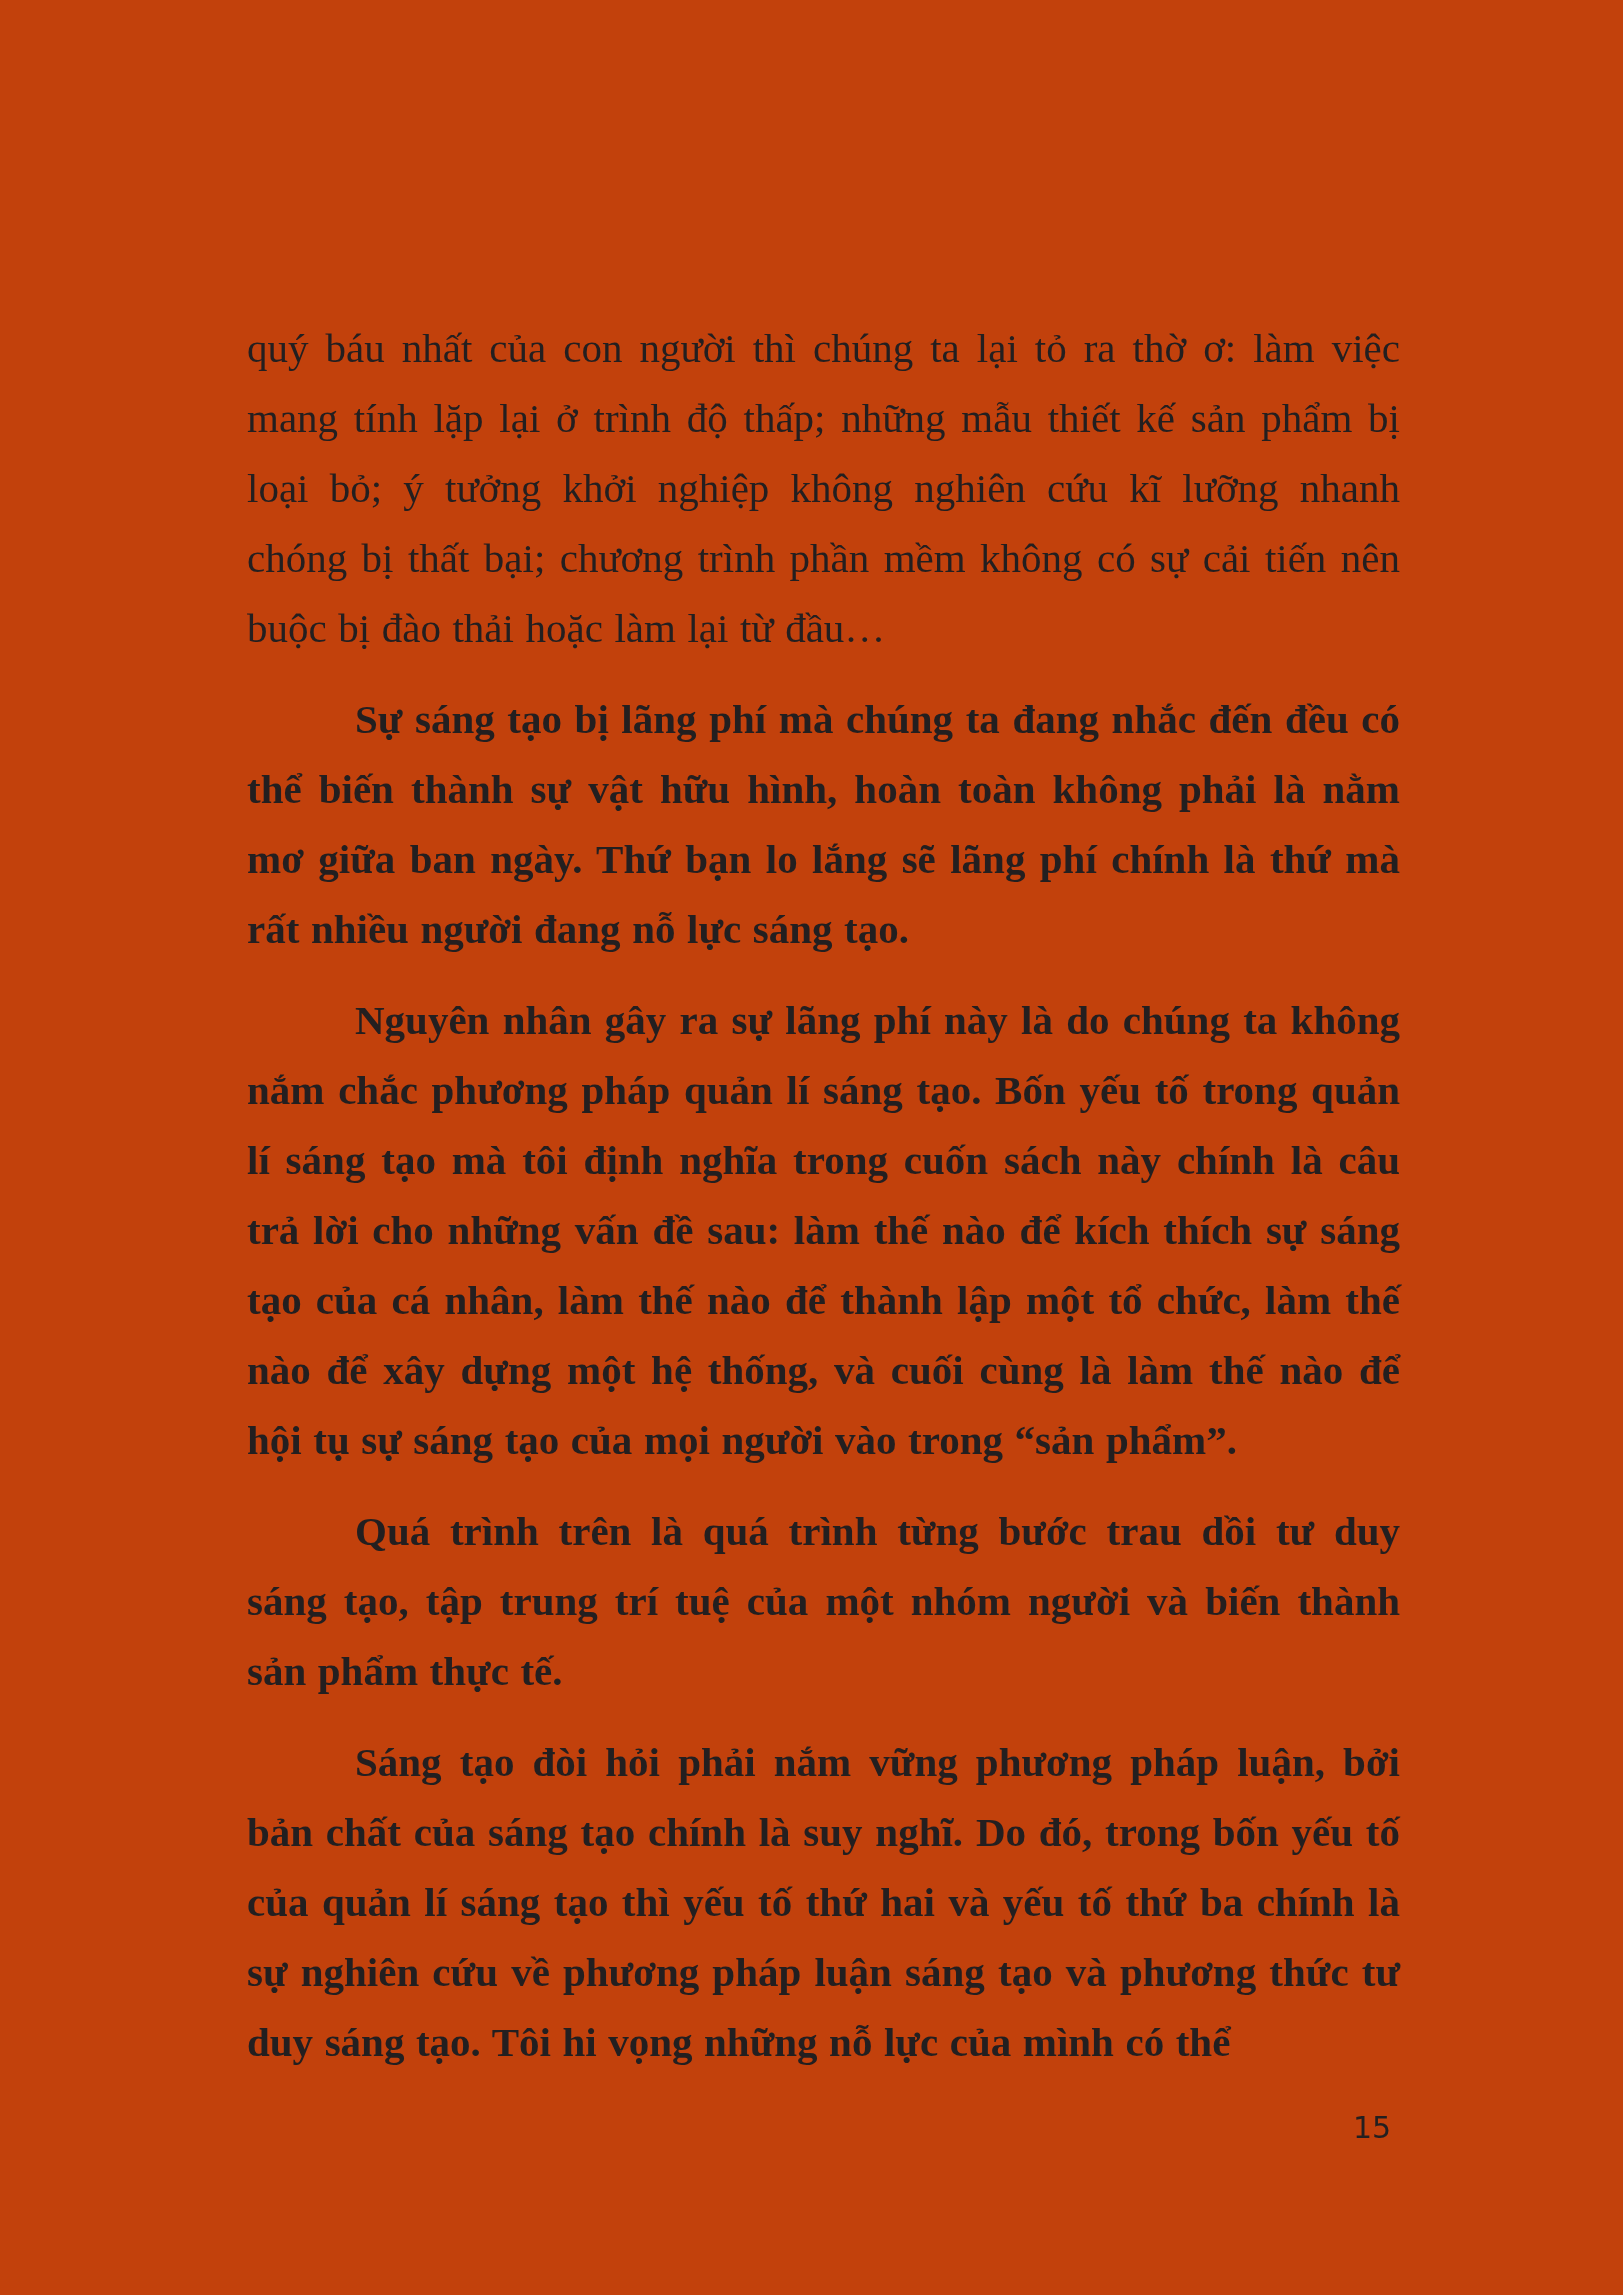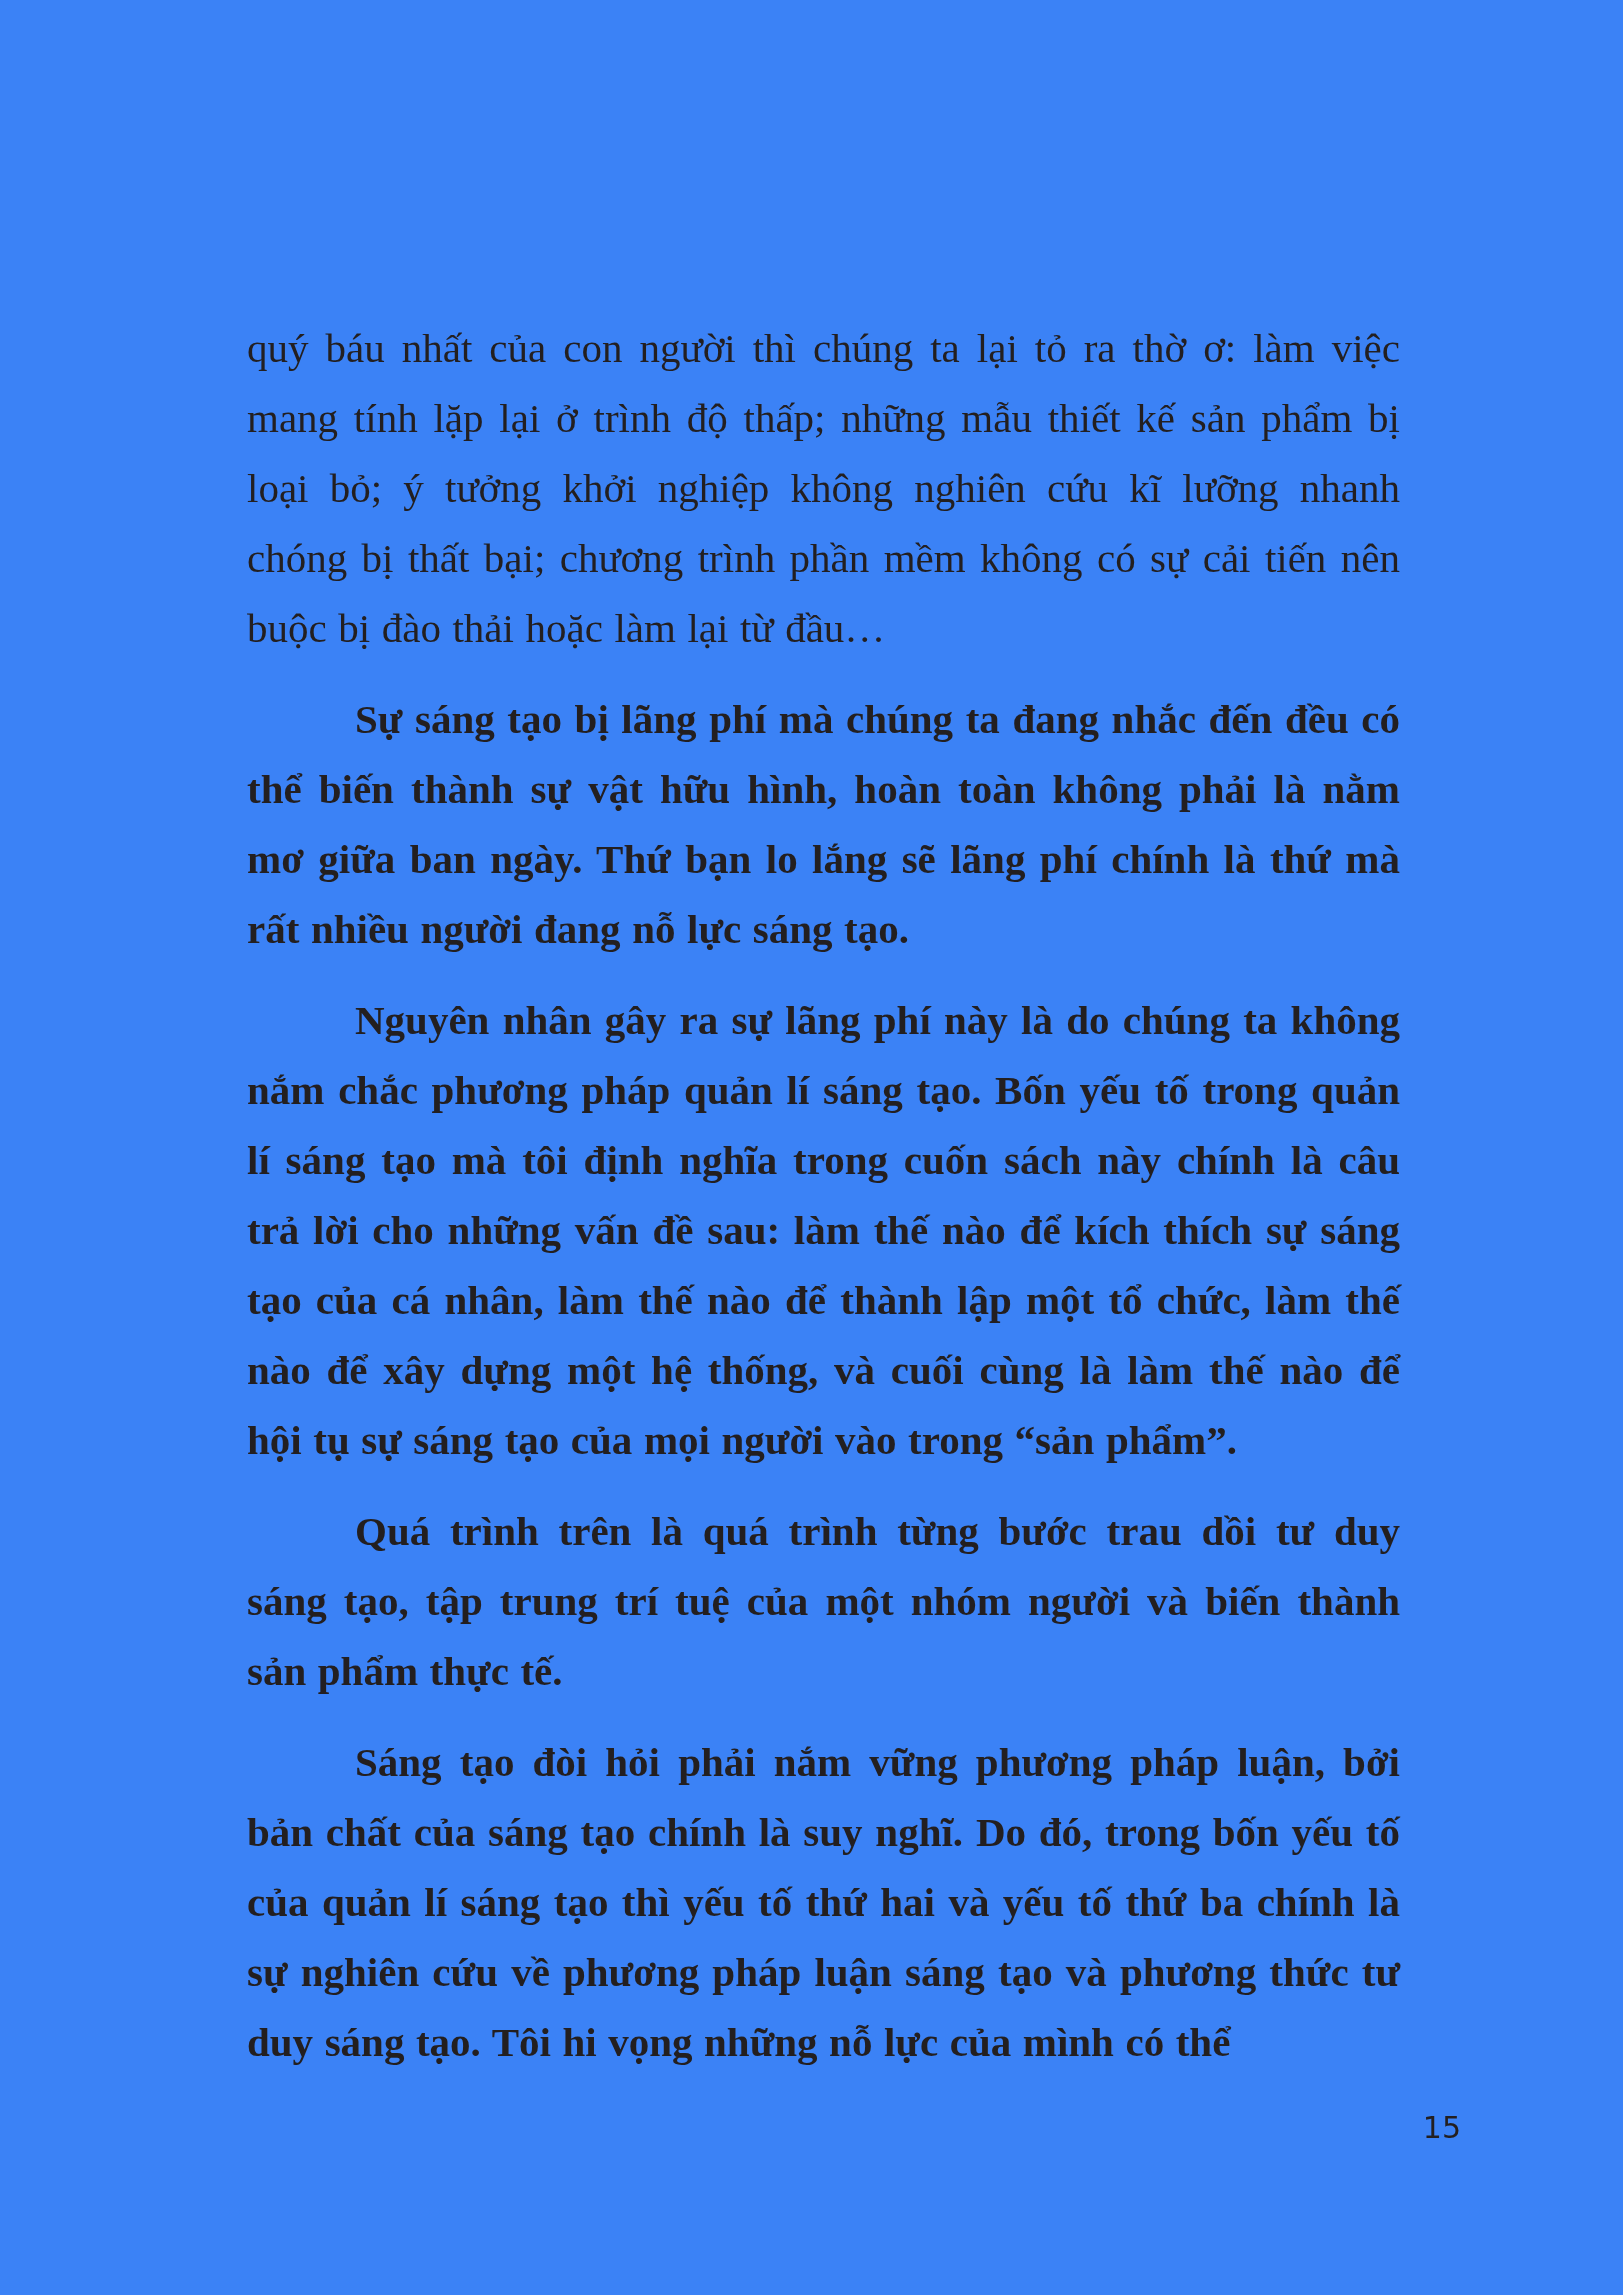--- a/index.html
+++ b/index.html
@@ -12,21 +12,21 @@
       height: 2295px;
       position: relative;
       overflow: hidden;
     }
     .page {
       position: absolute;
       left: 0;
       top: 0;
       width: 1623px;
       height: 2295px;
-      background: #3b82f6;
+      background: #c2410c;
     }
     .text-block {
       position: absolute;
       left: 247px;
       top: 313px;
       width: 1153px;
       color: #231f20;
       font-family: "Liberation Serif", "DejaVu Serif", serif;
       font-size: 41px;
       line-height: 70px;
@@ -37,24 +37,23 @@
       margin: 0 0 21px 0;
       padding: 0;
       hyphens: none;
     }
     .text-block p.indent {
       text-indent: 108px;
       font-weight: bold;
     }
     .page-number {
       position: absolute;
-      left: 1414px;
+      left: 1353px;
       top: 2108px;
       width: 47px;
-      text-align: right;
       font-family: "DejaVu Sans", "Liberation Sans", sans-serif;
       font-size: 30px;
       line-height: 39px;
       color: #231f20;
     }
   </style>
 </head>
 <body>
 
 <div class="page">

